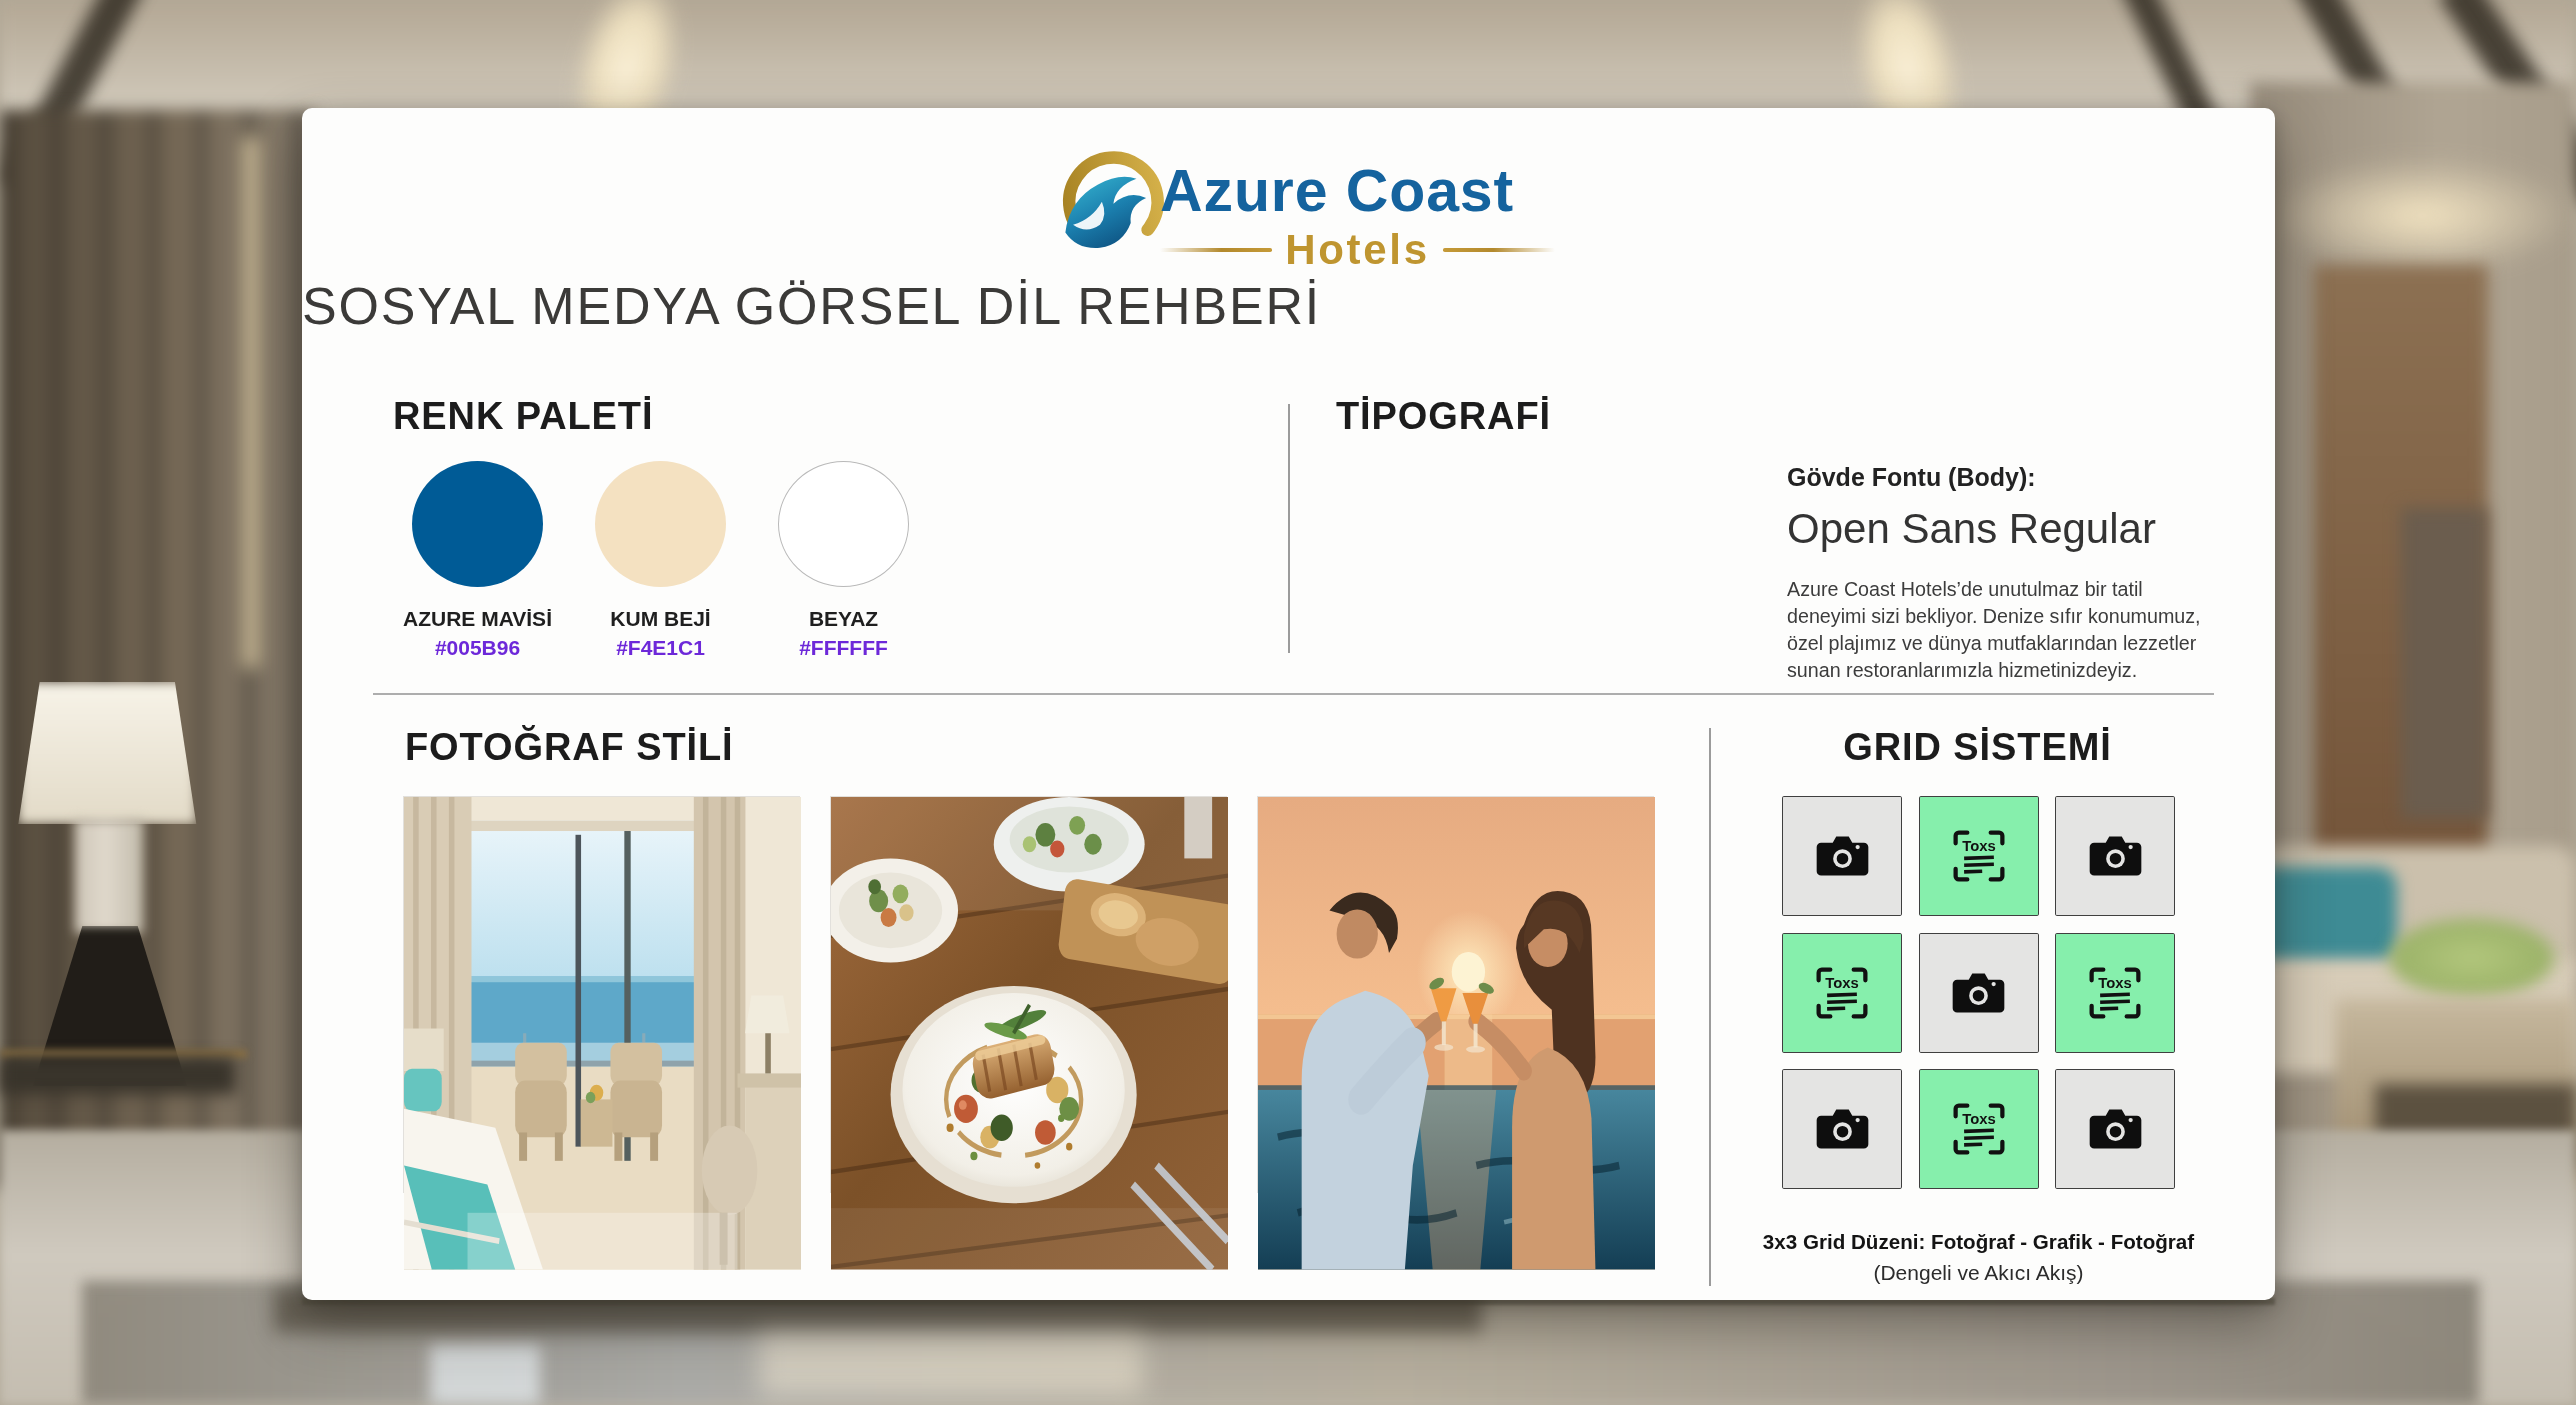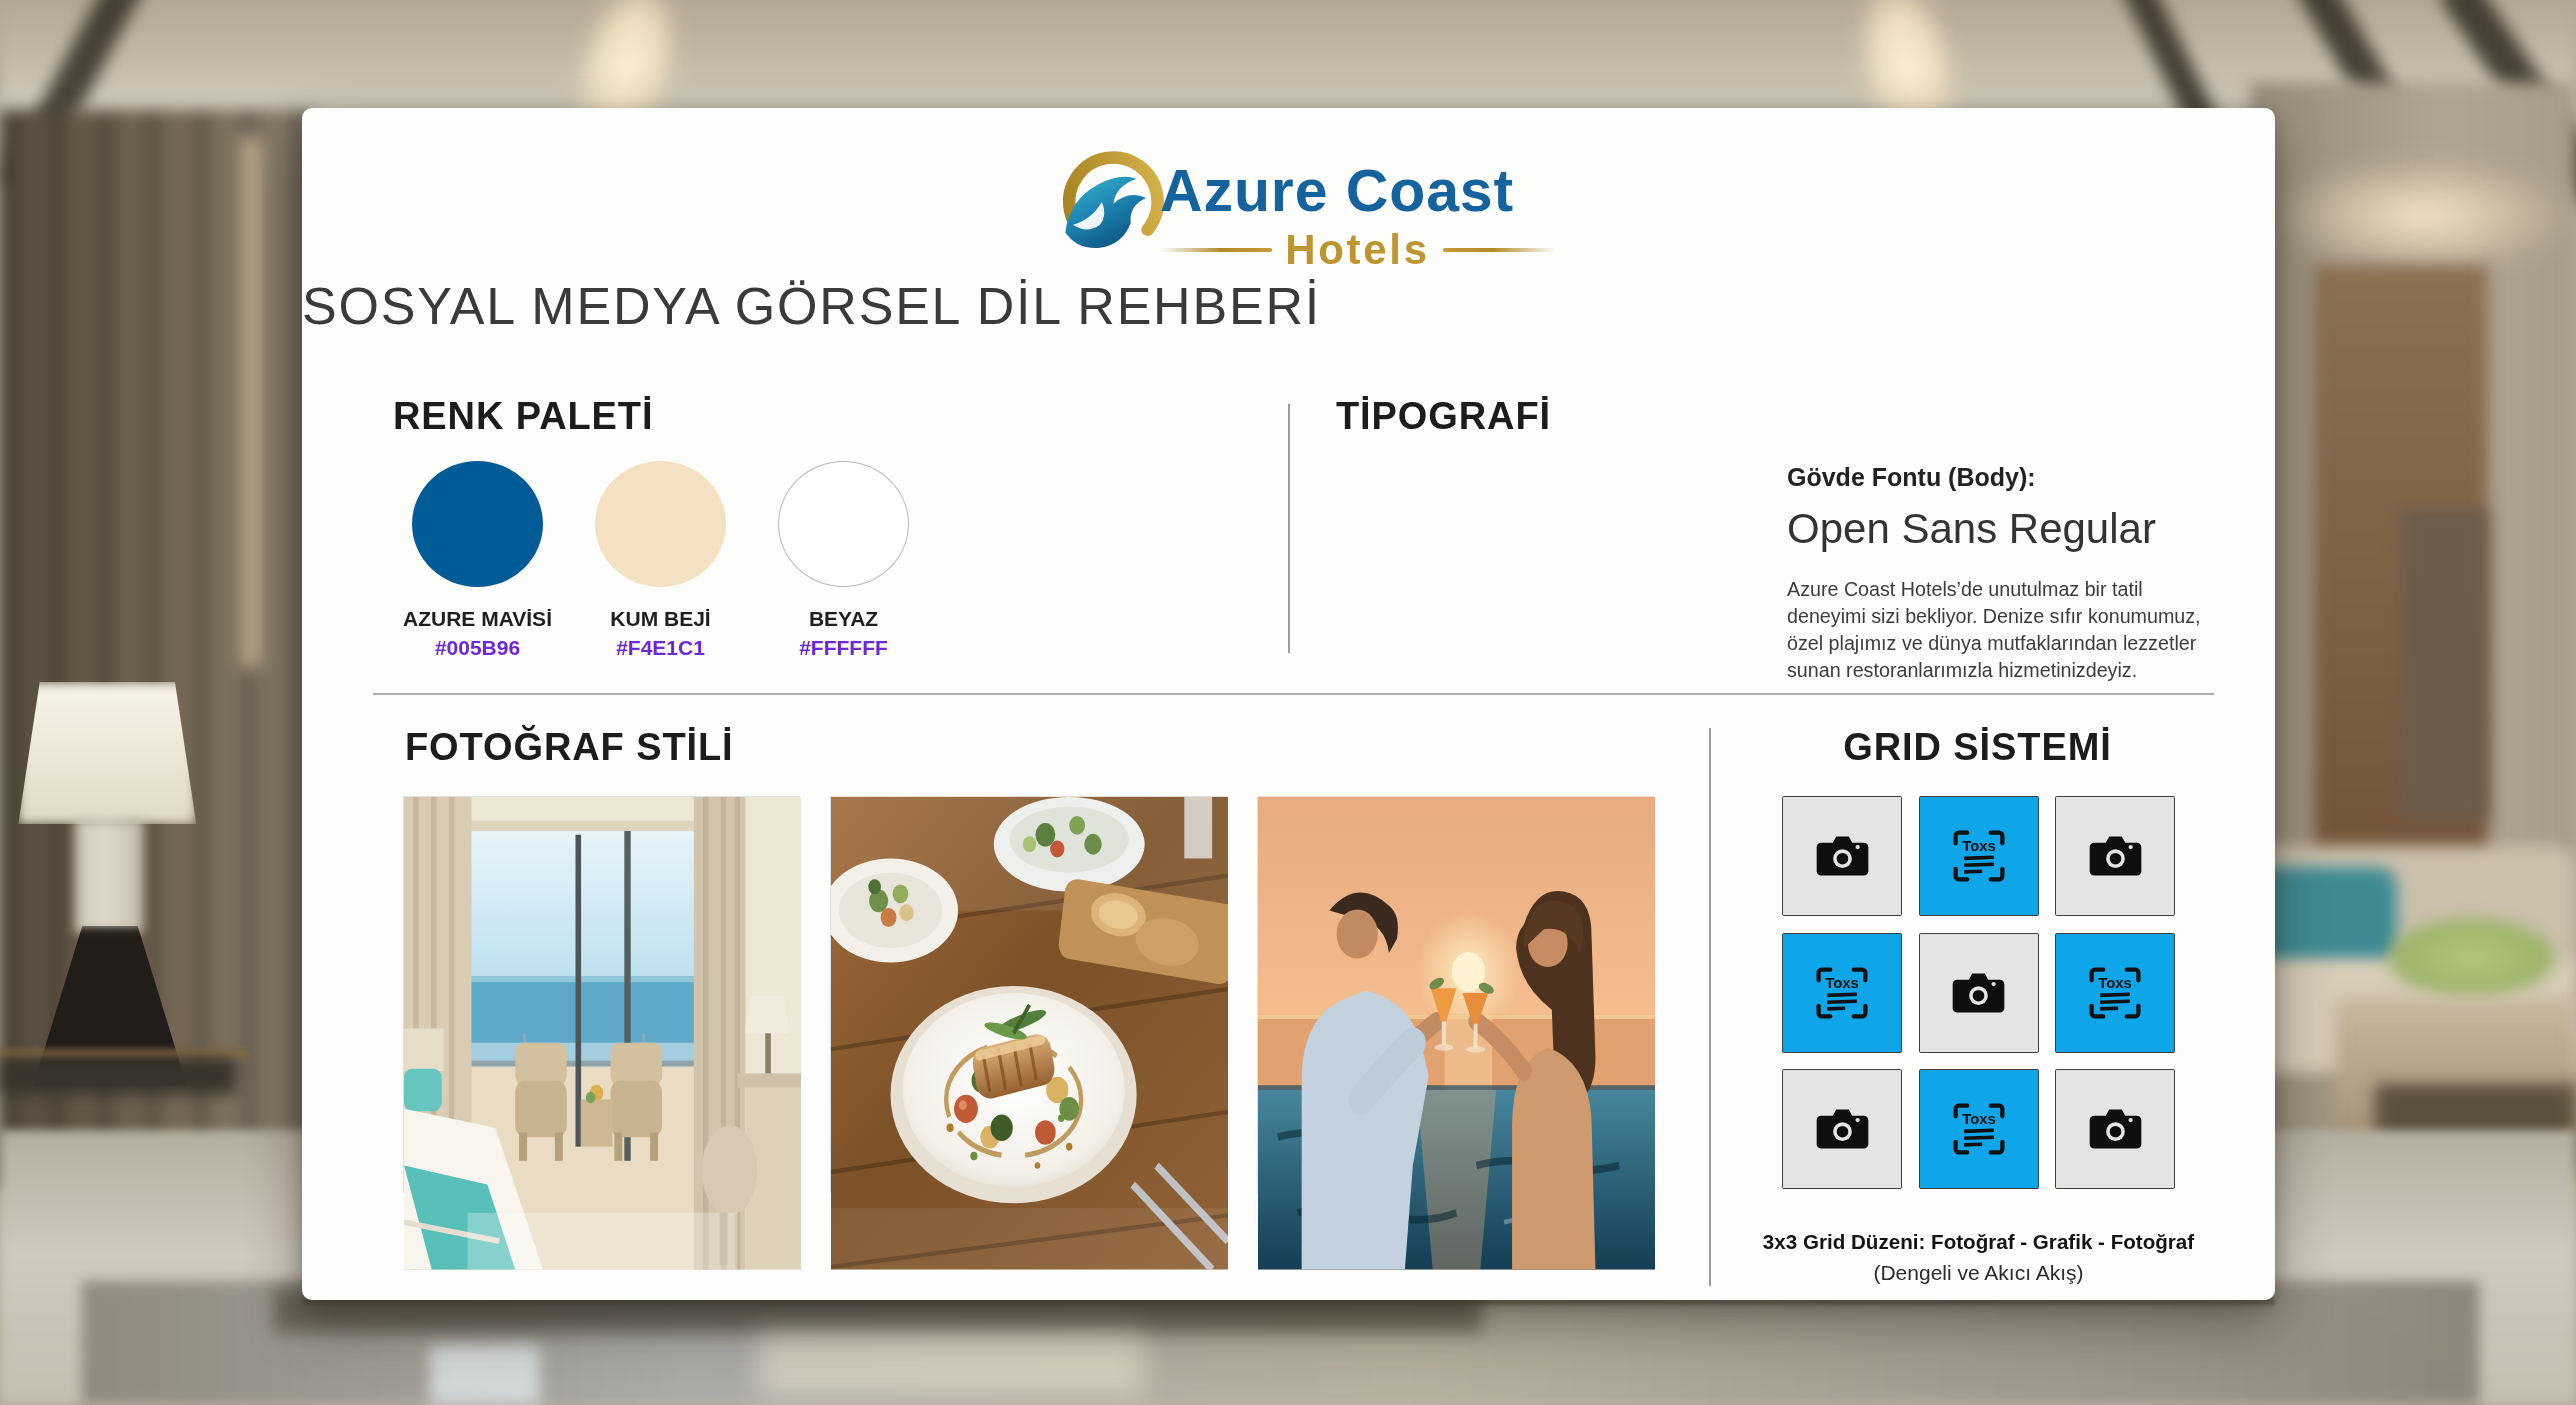--- a/index.html
+++ b/index.html
@@ -117,21 +117,21 @@
   .photo-cap2 { position:static !important; display:block; margin-top:5.5px; text-align:center;
     font-size:21px; color:#2c2c2c; }
 
   
   .grid-h { left:1447px; top:618px; width:457px; text-align:center; }
   .grid33 { left:1480px; top:688px; width:392px; height:392px;
     display:grid; grid-template-columns:repeat(3,120px); grid-template-rows:repeat(3,120px); gap:16.5px; }
   .gcell { position:static !important; border:1.8px solid #3f3f3f; border-radius:1.8px;
     display:flex; align-items:center; justify-content:center; }
   .gcell.photo { background:#e4e4e3; }
-  .gcell.graphic { background:#0ea5e9; }
+  .gcell.graphic { background:#86efac; }
   .gcell svg { position:static; }
   .grid-cap { left:1368px; top:1122px; width:617px; text-align:center; }
   .grid-cap .l1 { position:static; display:block; font-size:20.6px; font-weight:bold; color:#141414; white-space:nowrap; }
   .grid-cap .l2 { position:static; display:block; margin-top:7.3px; font-size:21px; color:#2c2c2c; }
 </style>
 </head>
 <body>
 
 <div class="scene">
   <div class="bg-ceiling"></div>

